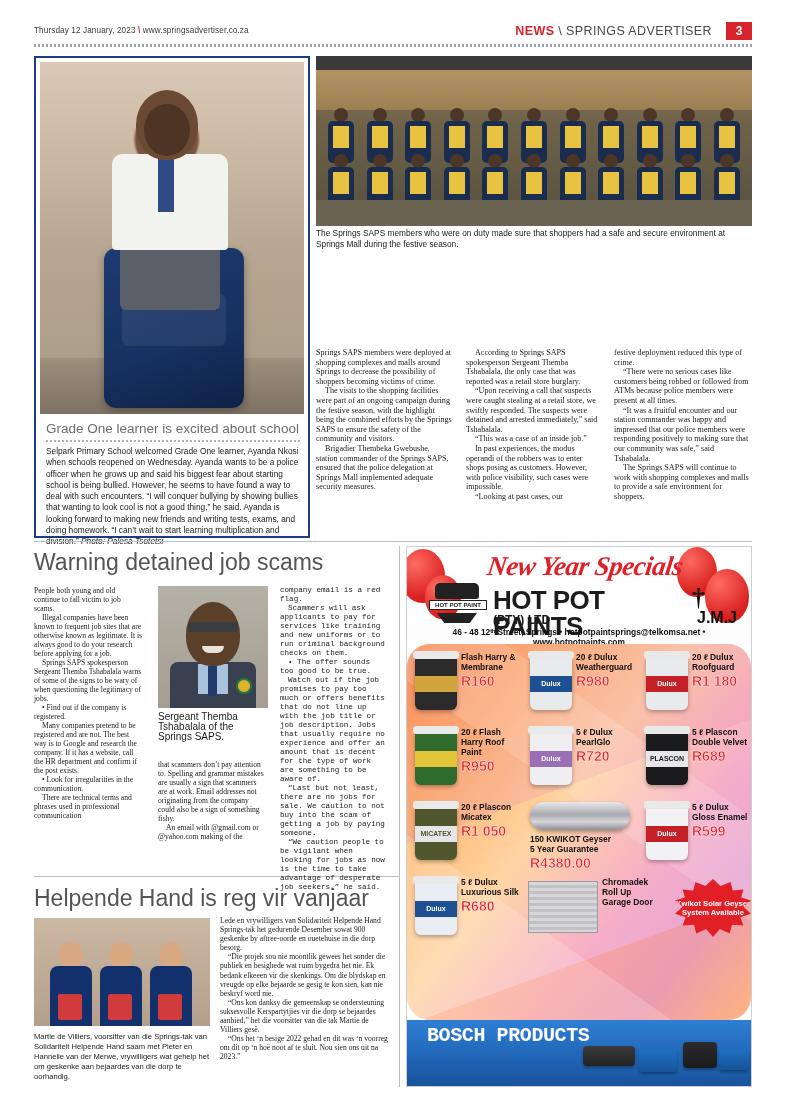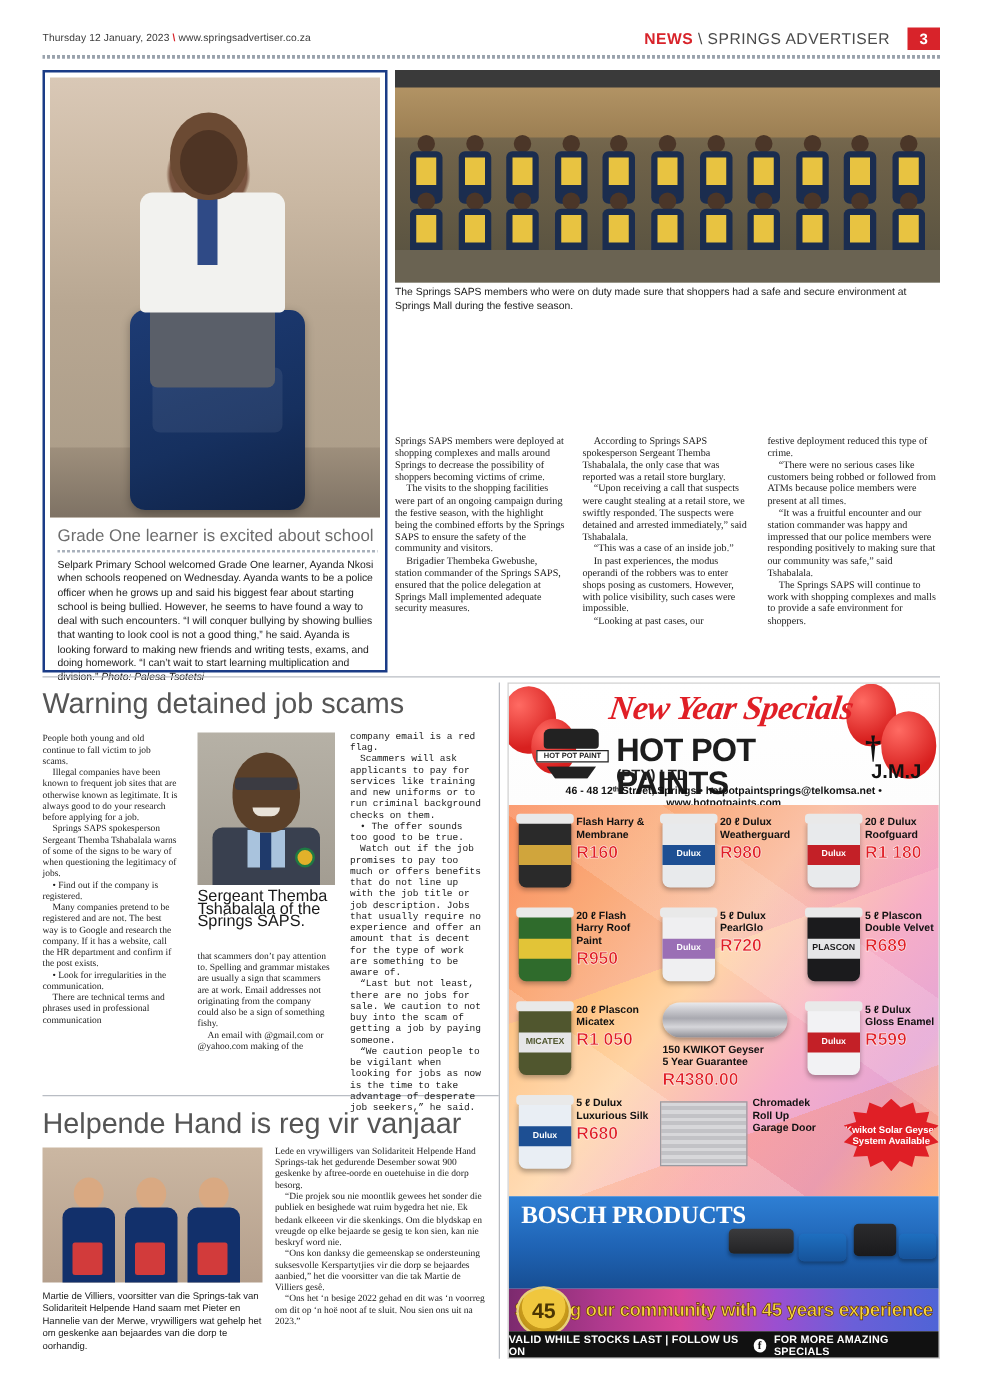--- a/index.html
+++ b/index.html
@@ -149,21 +149,21 @@
   .cop-photo .face { position:absolute; left:28px; top:16px; width:54px; height:64px; border-radius:50% 50% 44% 44%; background:#5b4029; }
   .cop-photo .glass { position:absolute; left:30px; top:36px; width:50px; height:10px; background:#3b3b42; border-radius:3px; }
   .cop-photo .smile { position:absolute; left:44px; top:60px; width:22px; height:7px; background:#e9e2d8; border-radius:0 0 10px 10px; }
   .cop-photo .uni { position:absolute; left:12px; top:76px; width:86px; height:48px; background:#39404f; border-radius:8px 8px 0 0; }
   .cop-photo .shirt { position:absolute; left:40px; top:78px; width:30px; height:30px; background:#a9c3dd; }
   .cop-photo .tie { position:absolute; left:50px; top:80px; width:9px; height:30px; background:#1f3a6b; }
   .cop-photo .badge { position:absolute; left:78px; top:92px; width:16px; height:16px; border-radius:50%; background:#e2b12a; border:2px solid #1f7a43; }
   .cop-caption {
     position:absolute; left:158px; top:712px; width:112px;
     font-family:"Liberation Sans", sans-serif;
-    font-size:13px; line-height:10px; color:#1a1a1a;
+    font-size:10px; line-height:10px; color:#1a1a1a;
   }
 
   
   .hh-title {
     position:absolute; left:34px; top:884px; width:370px;
     font-family:"Liberation Sans", sans-serif;
     font-weight:300; font-size:23px; color:#555; line-height:28px;
   }
   .hh-photo {
     position:absolute; left:34px; top:918px; width:176px; height:108px;
@@ -245,24 +245,25 @@
     font-family:"Liberation Sans", sans-serif; font-weight:bold;
     font-size:8.4px; color:#111;
   }
   .ad-phones {
     position:absolute; left:0; top:90px; width:100%; text-align:center;
     font-family:"Liberation Sans", sans-serif; font-weight:bold;
     font-size:9.6px; color:#e01f26;
   }
 
   .ad-grid {
-    position:relative; height:313px;
+    position:relative; height:376px;
     background:
       linear-gradient(128deg, rgba(255,140,60,.95) 0%, rgba(255,175,90,.9) 22%, rgba(255,205,150,.85) 44%, rgba(245,160,190,.85) 66%, rgba(225,150,205,.85) 82%, rgba(255,190,140,.9) 100%);
     overflow:hidden;
+    border-radius:23px;
   }
   .ad-grid:before {
     content:""; position:absolute; inset:0;
     background:
       linear-gradient(35deg, rgba(255,255,255,.18) 0 30%, transparent 30% 55%, rgba(255,255,255,.14) 55% 72%, transparent 72%),
       linear-gradient(-20deg, rgba(255,120,40,.22) 0 24%, transparent 24% 60%, rgba(230,120,180,.2) 60%);
   }
   .prow { position:absolute; left:0; width:100%; height:75px; }
   .pr1 { top:2px; } .pr2 { top:77px; } .pr3 { top:152px; } .pr4 { top:227px; }
   .pcell { position:absolute; width:115px; height:75px; }
@@ -308,22 +309,22 @@
     background-image:repeating-linear-gradient(180deg,#d7d7da 0 3px,#c2c2c6 3px 6px);
     border:1px solid #9a9aa0;
   }
 
   .ad-bosch {
     position:relative; height:74px;
     background:linear-gradient(180deg,#2e7fd4 0%, #1f63b4 55%, #174e93 100%);
     overflow:hidden;
   }
   .bosch-title {
-    position:absolute; left:10px; top:4px;
-    font-family:Liberation Serif, serif; font-weight:bold;
+    position:absolute; left:20px; top:4px;
+    font-family:Liberation Mono, monospace; font-weight:bold;
     font-size:20px; color:#fff; letter-spacing:-.4px;
   }
   .tool { position:absolute; background:#1c6090; border-radius:4px; box-shadow:0 2px 3px rgba(0,0,0,.3); }
   .t1 { left:176px; top:26px; width:52px; height:20px; background:linear-gradient(180deg,#3b3b3d,#232325); }
   .t2 { left:232px; top:30px; width:38px; height:22px; background:linear-gradient(180deg,#1e6fc0,#16539a); }
   .t3 { left:276px; top:22px; width:34px; height:26px; background:linear-gradient(180deg,#2b2b2d,#1a1a1c); }
   .t4 { left:312px; top:30px; width:30px; height:20px; background:linear-gradient(180deg,#1e6fc0,#16539a); }
 
   .ad-serving {
     position:relative; height:34px;

